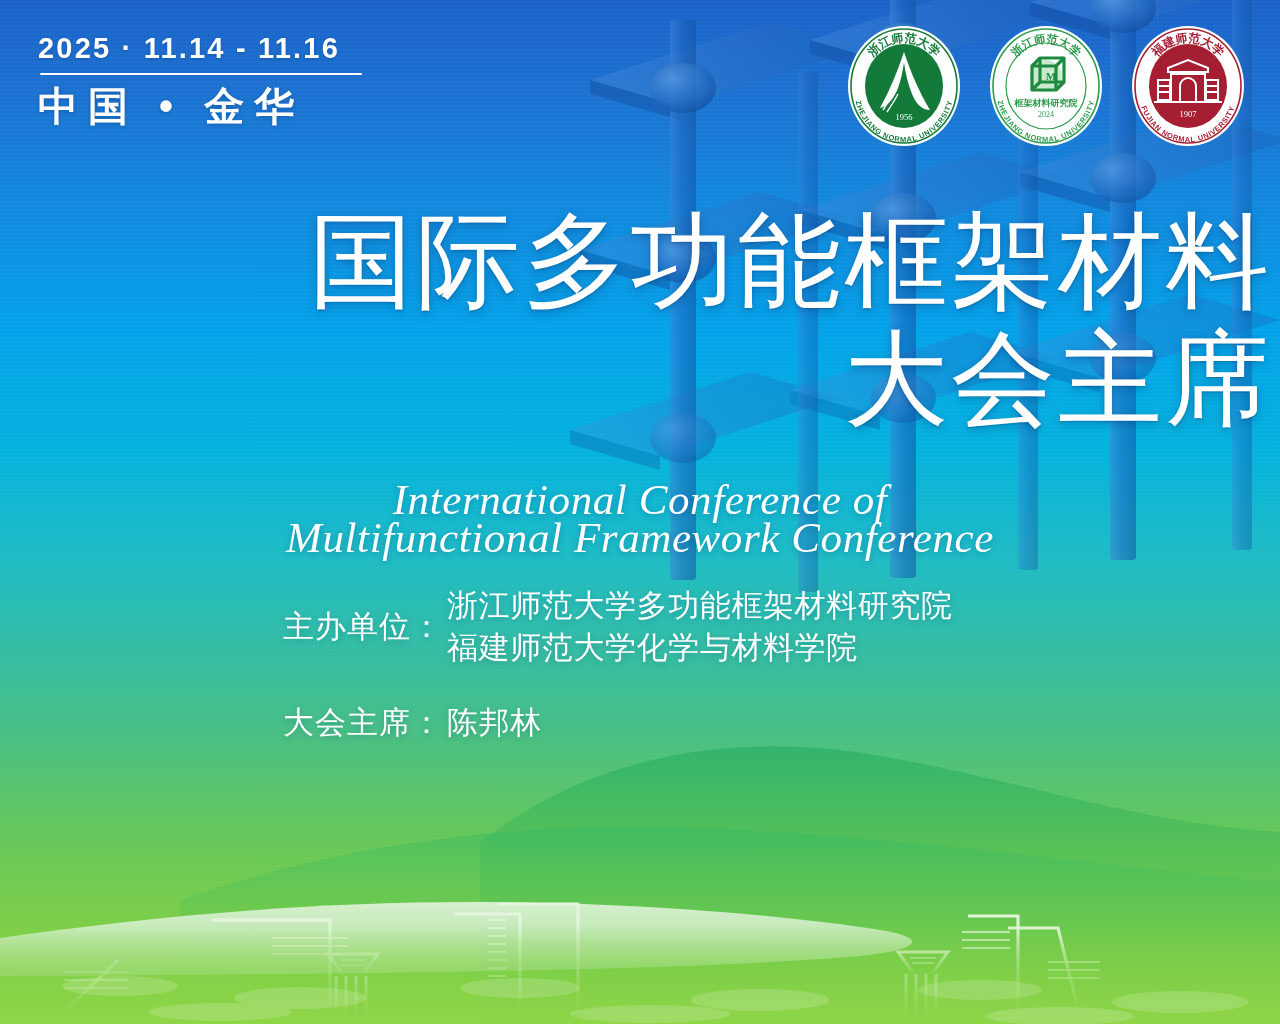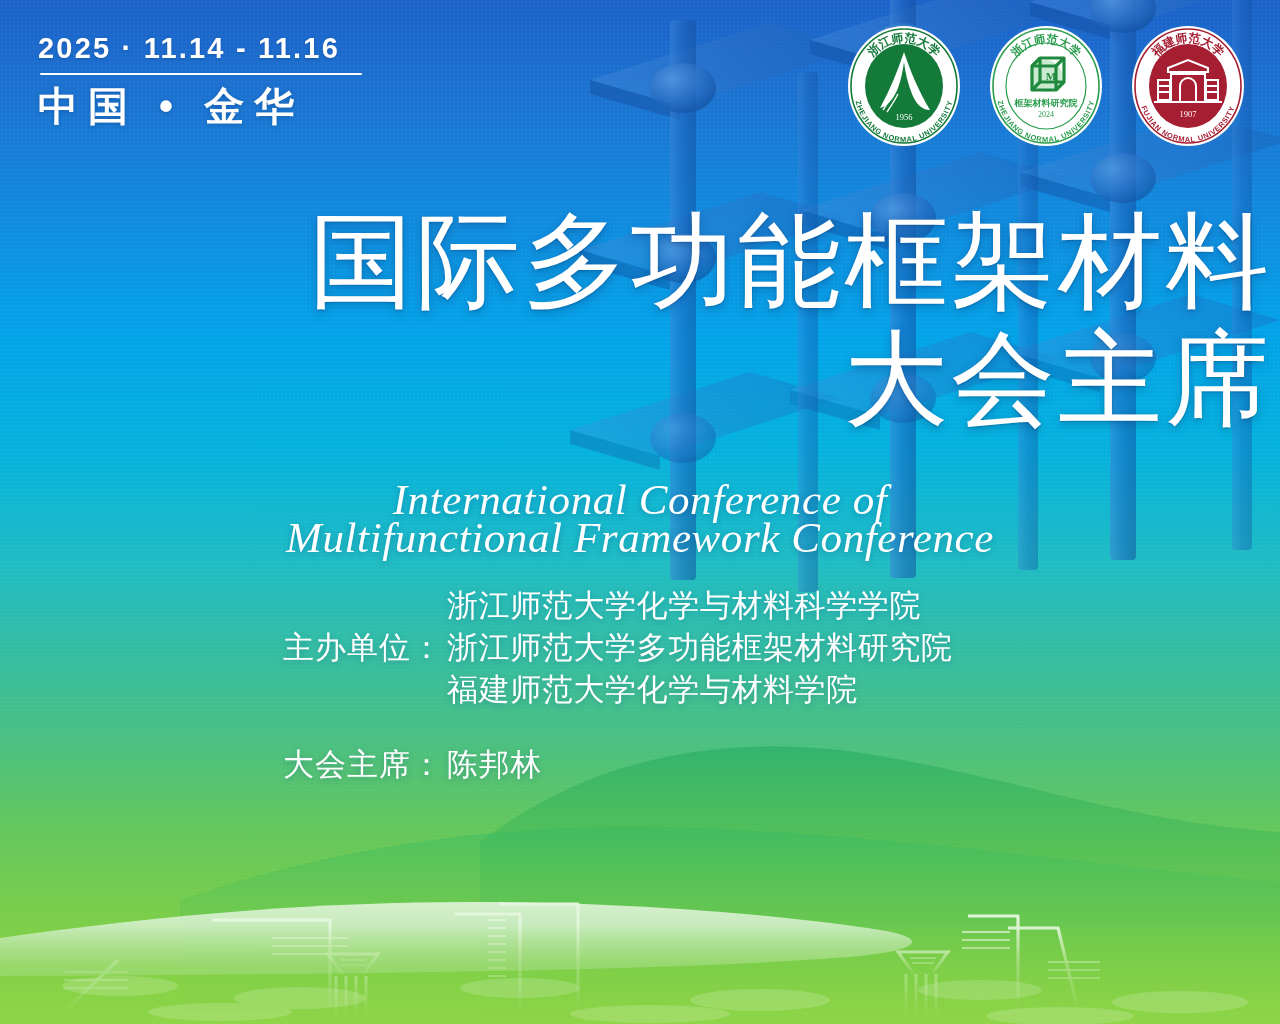--- a/index.html
+++ b/index.html
@@ -301,21 +301,20 @@
 
   <div class="title-cn line1">国际多功能框架材料</div>
   <div class="title-cn line2">大会主席</div>
   <div class="subtitle-en l1">International Conference of</div>
   <div class="subtitle-en l2">Multifunctional Framework Conference</div>
 
   <div class="info">
     <div class="info-row">
       <div class="info-label">主办单位：</div>
       <div class="info-values">
-        <div class="info-value">浙江师范大学化学与材料科学学院</div>
         <div class="info-value">浙江师范大学多功能框架材料研究院</div>
         <div class="info-value">福建师范大学化学与材料学院</div>
       </div>
     </div>
     <div class="info-row chair">
       <div class="info-label">大会主席：</div>
       <div class="info-values">
         <div class="info-value">陈邦林</div>
       </div>
     </div>

